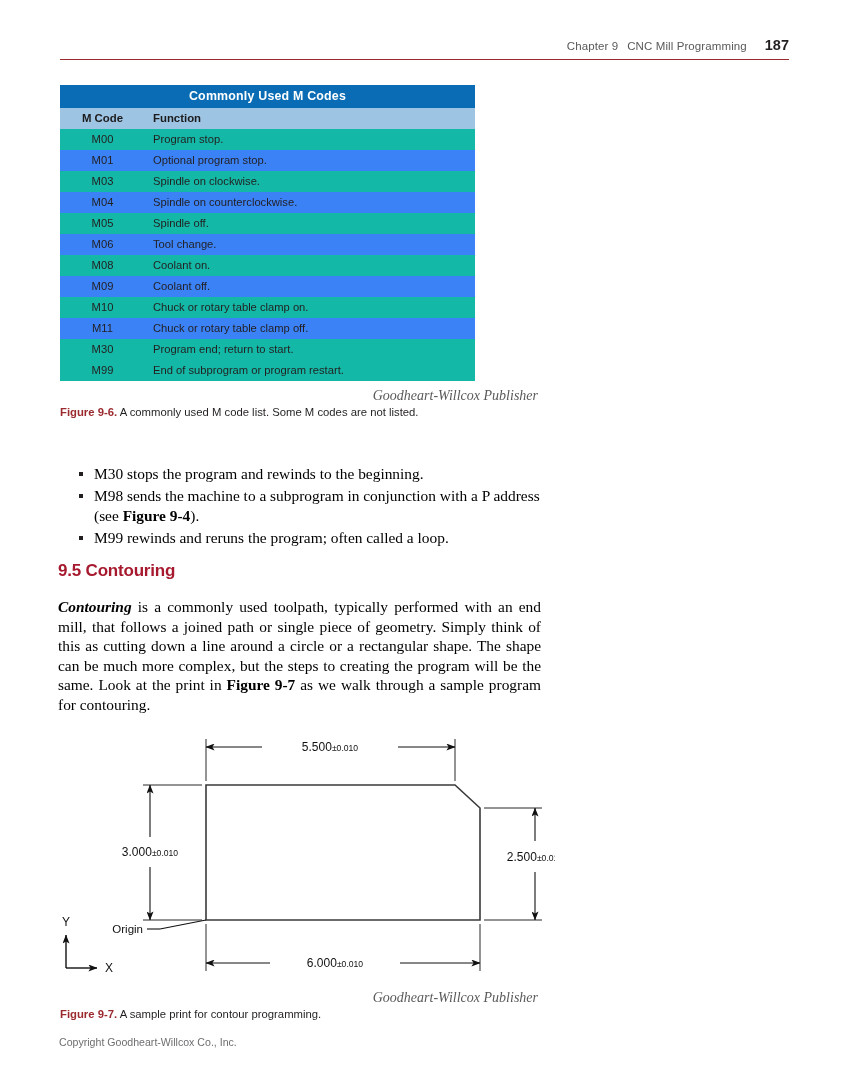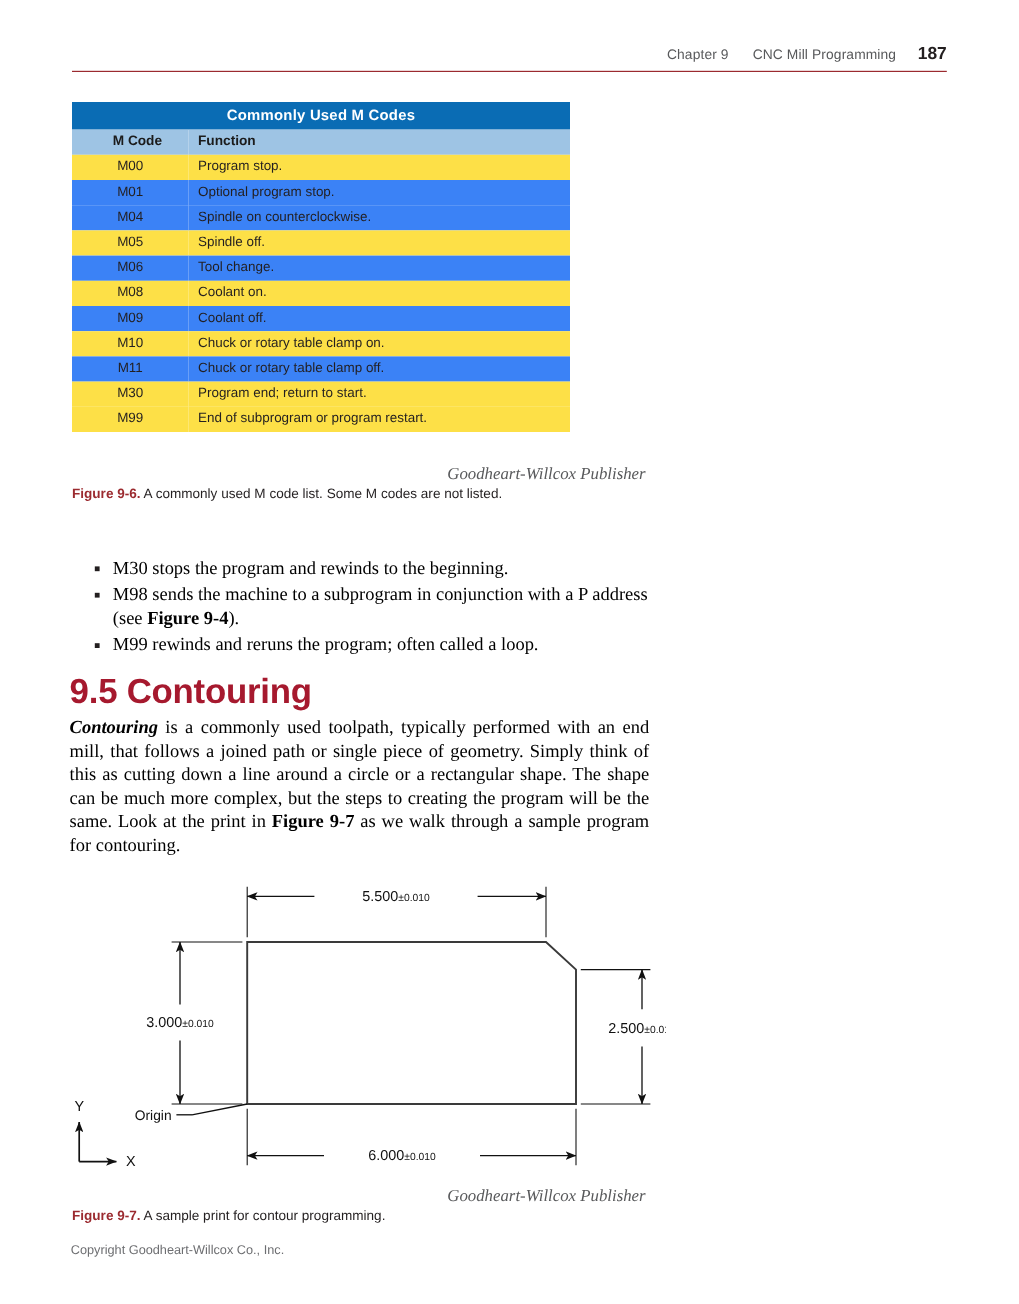--- a/index.html
+++ b/index.html
@@ -35,21 +35,21 @@
   .runhead .rh-chapter {
     font-size: 11.5px;
     color: #58595b;
     letter-spacing: 0.1px;
     margin-left: 40px;
   }
   .runhead .rh-title {
     font-size: 11.5px;
     color: #58595b;
     letter-spacing: 0.1px;
-    margin-left: 20px;
+    margin-left: 9px;
   }
   .runhead .rh-page {
     font-size: 14.5px;
     font-weight: bold;
     color: #231f20;
     margin-left: 18px;
   }
   .runhead-rule {
     position: absolute;
     left: 60px;
@@ -85,23 +85,23 @@
     padding: 4px 0 5px 0;
   }
   .mtable td.c-code {
     width: 85px;
     text-align: center;
     padding: 4px 0 5px 0;
   }
   .mtable td.c-func {
     padding: 4px 0 5px 8px;
   }
-  .mtable .tbl-head td.c-code { text-align: center; padding-left: 12px; }
+  .mtable .tbl-head td.c-code { text-align: center; padding-left: 0; }
   .mtable .tbl-head td.c-func { padding-left: 8px; }
-  .mtable tr.r-even td { background: #fde047; }
+  .mtable tr.r-even td { background: #14b8a6; }
   .mtable tr.r-odd  td { background: #3b82f6; }
 
   
   .credit {
     position: absolute;
     font-family: "Liberation Serif", serif;
     font-style: italic;
     font-size: 14px;
     color: #58595b;
     text-align: right;
@@ -143,21 +143,21 @@
     height: 4px;
     background: #231f20;
   }
   .bullets b { font-weight: bold; }
 
   
   .sect-h {
     position: absolute;
     left: 58px;
     top: 561px;
-    font-size: 29px;
+    font-size: 17px;
     font-weight: bold;
     color: #a6192e;
     letter-spacing: -0.2px;
     white-space: nowrap;
   }
 
   
   .bodypara {
     position: absolute;
     left: 58px;
@@ -211,20 +211,24 @@
         <td class="c-code">M Code</td>
         <td class="c-func">Function</td>
       </tr>
       <tr class="r-even">
         <td class="c-code">M00</td>
         <td class="c-func">Program stop.</td>
       </tr>
       <tr class="r-odd">
         <td class="c-code">M01</td>
         <td class="c-func">Optional program stop.</td>
+      </tr>
+      <tr class="r-even">
+        <td class="c-code">M03</td>
+        <td class="c-func">Spindle on clockwise.</td>
       </tr>
       <tr class="r-odd">
         <td class="c-code">M04</td>
         <td class="c-func">Spindle on counterclockwise.</td>
       </tr>
       <tr class="r-even">
         <td class="c-code">M05</td>
         <td class="c-func">Spindle off.</td>
       </tr>
       <tr class="r-odd">

